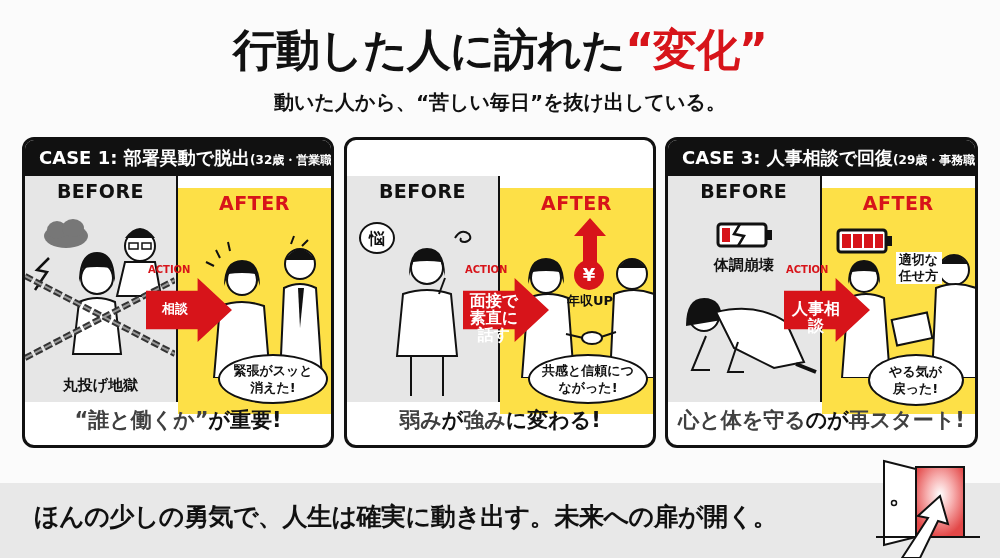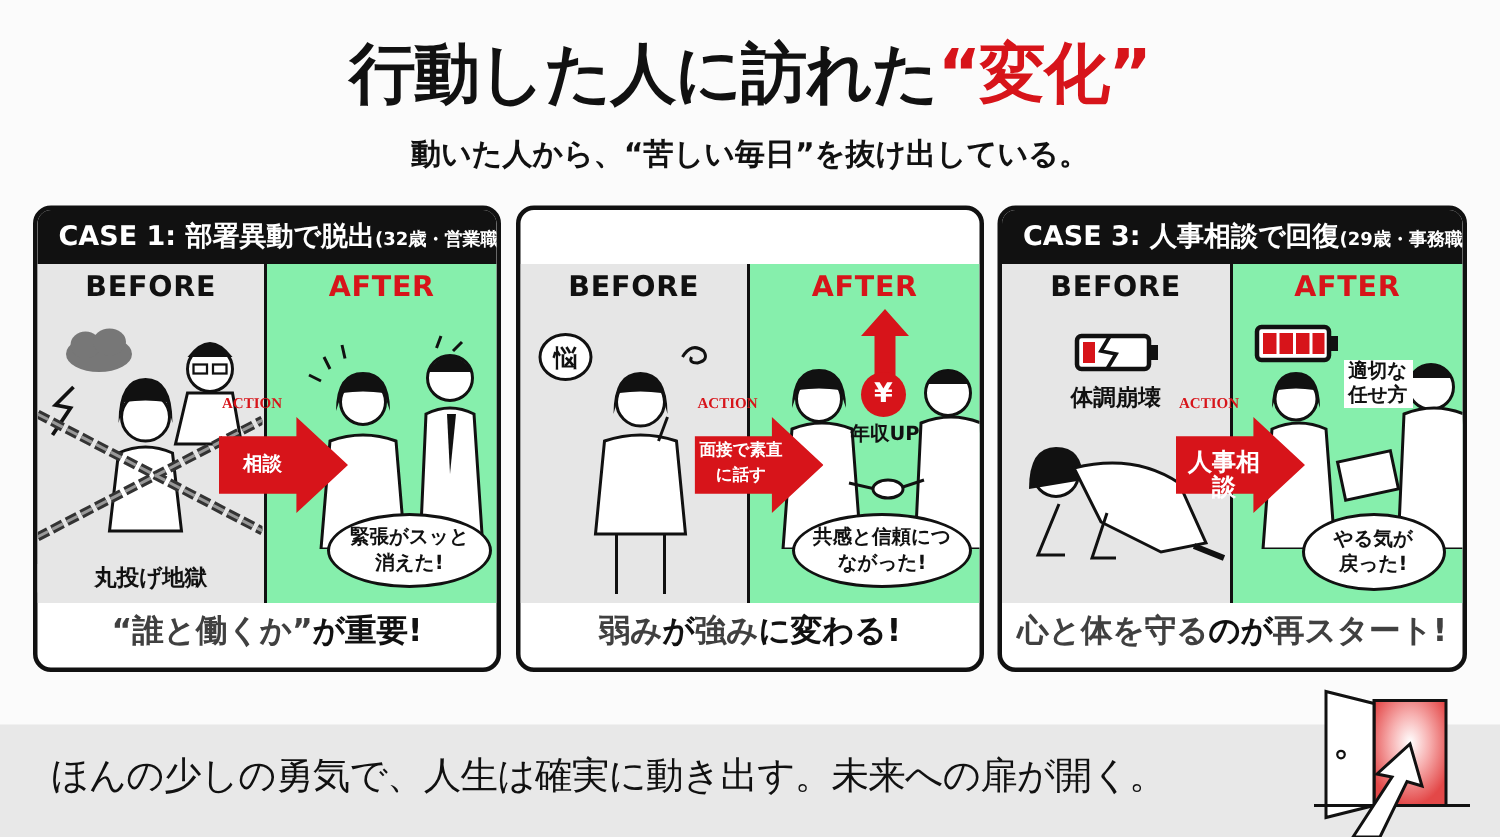--- a/index.html
+++ b/index.html
@@ -29,30 +29,30 @@
     font-weight: bold; font-size: 18px; line-height: 36px; padding-left: 14px;
     white-space: nowrap;
   }
   .card-head .meta { font-size: 12px; font-weight: bold; }
   .panels { position: absolute; left: 0; top: 36px; right: 0; height: 226px; }
   .panel-before {
     position: absolute; left: 0; top: 0; width: 50%; height: 100%;
     background: #e6e6e6; border-right: 2px solid #111;
   }
   .panel-after {
-    position: absolute; right: 0; top: 0; width: 50%; height: 100%; background: #86efac;
+    position: absolute; right: 0; top: 12px; width: 50%; height: 100%; background: #fde047;
   }
   .panel-label {
     position: absolute; top: 4px; left: 0; width: 100%; text-align: center;
     font-weight: bold; font-size: 19px; letter-spacing: 0.5px;
   }
   .panel-before .panel-label { color: #111; }
   .panel-after .panel-label { color: #d7141a; }
   .action {
-    position: absolute; top: 88px; width: 86px; height: 78px; z-index: 5; font-family: Liberation Serif, serif;
+    position: absolute; top: 88px; width: 86px; height: 78px; z-index: 5;
   }
   .action .tag {
     position: absolute; left: 2px; top: 0; font-size: 10px; font-weight: bold; color: #d7141a;
   }
   .action .arrow {
     position: absolute; left: 0; top: 14px; width: 86px; height: 64px;
     background: #d7141a;
     clip-path: polygon(0 20%, 60% 20%, 60% 0, 100% 50%, 60% 100%, 60% 80%, 0 80%);
   }
   .action .arrow-text {
@@ -72,21 +72,21 @@
   .red { color: #404040; }
   .figure { position: absolute; }
   .caption-before {
     position: absolute; left: 0; width: 100%; text-align: center;
     font-weight: bold; font-size: 15px; color: #111;
   }
   .banner {
     position: absolute; left: 0; top: 483px; width: 1000px; height: 75px; background: #e8e8e8;
   }
   .banner-text {
-    position: absolute; left: 34px; top: 17px; font-weight: normal; font-size: 25px;
+    position: absolute; left: 34px; top: 17px; font-weight: bold; font-size: 25px;
     color: #111; white-space: nowrap; letter-spacing: -0.5px;
   }
   .ul { position: relative; display: inline-block; }
   .ul::after {
     content: ""; position: absolute; left: 0; right: 0; bottom: -2px; height: 7px;
     background: #d7141a; z-index: -1;
   }
   .ul span { position: relative; z-index: 1; }
   .door { position: absolute; left: 872px; top: 455px; width: 110px; height: 103px; }
 </style>
@@ -190,21 +190,21 @@
       </svg>
       <div style="position:absolute; left:74px; top:72px; width:30px; height:30px; border-radius:50%; background:#d7141a; color:#fff; font-weight:bold; font-size:18px; line-height:30px; text-align:center;">
         <span>¥</span>
       </div>
       <div style="position:absolute; left:60px; top:104px; width:60px; text-align:center; font-weight:bold; font-size:13px;">年収UP</div>
       <div class="bubble" style="left:28px; top:166px; width:120px; height:50px; padding:0 12px;">共感と信頼につながった!</div>
     </div>
     <div class="action" style="left:116px;">
       <div class="tag">ACTION</div>
       <div class="arrow"></div>
-      <div class="arrow-text" style="width:58px; font-size:11px;">面接で素直に話す</div>
+      <div class="arrow-text" style="width:58px; font-size:16px;">面接で素直に話す</div>
     </div>
   </div>
   <div class="card-foot">
     <span class="red">弱み</span><span>が</span><span class="red">強み</span><span>に変わる!</span>
   </div>
 </div>
 
 <div class="card" style="left:665px; width:313px;">
   <div class="card-head">
     <span>CASE 3: 人事相談で回復</span><span class="meta">(29歳・事務職)</span>

